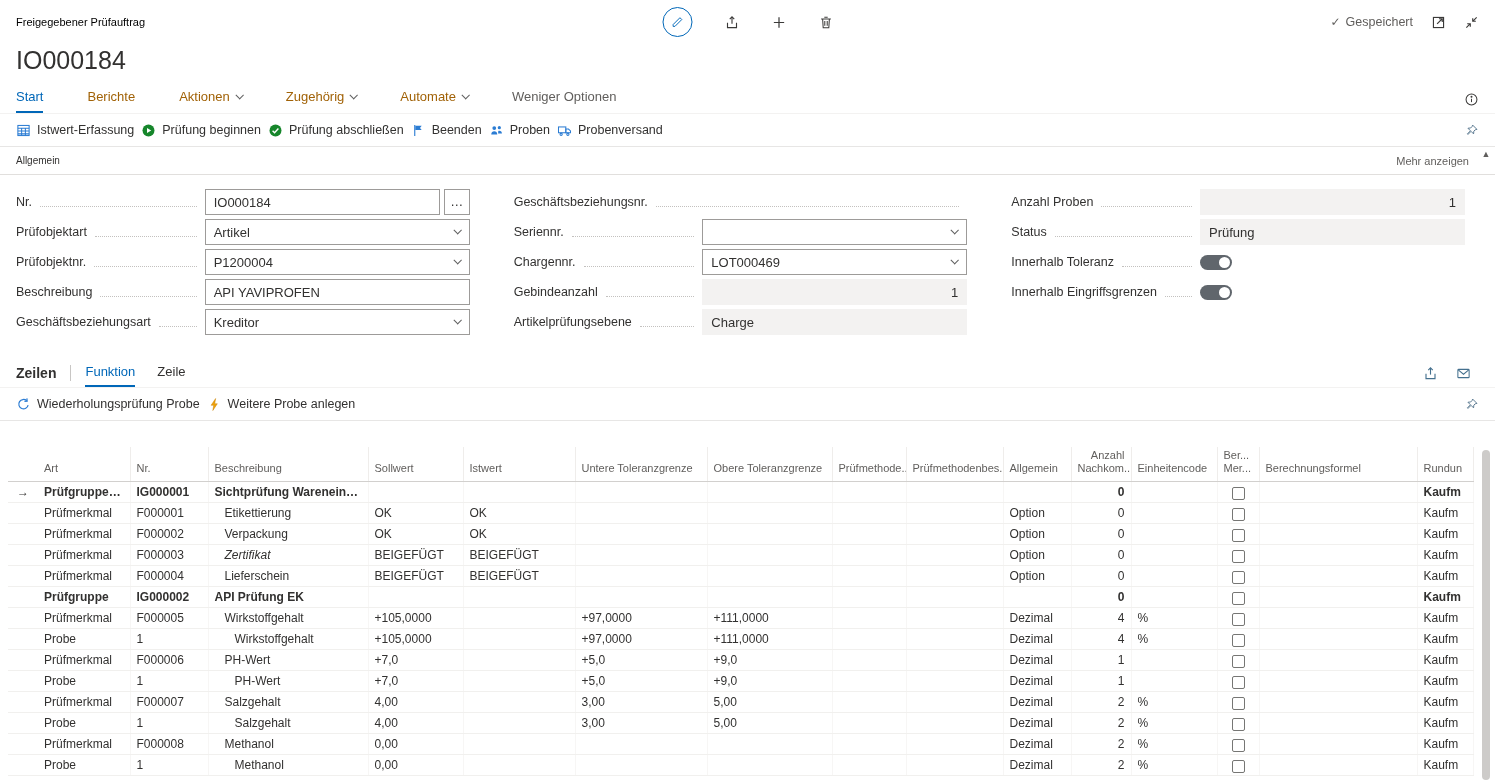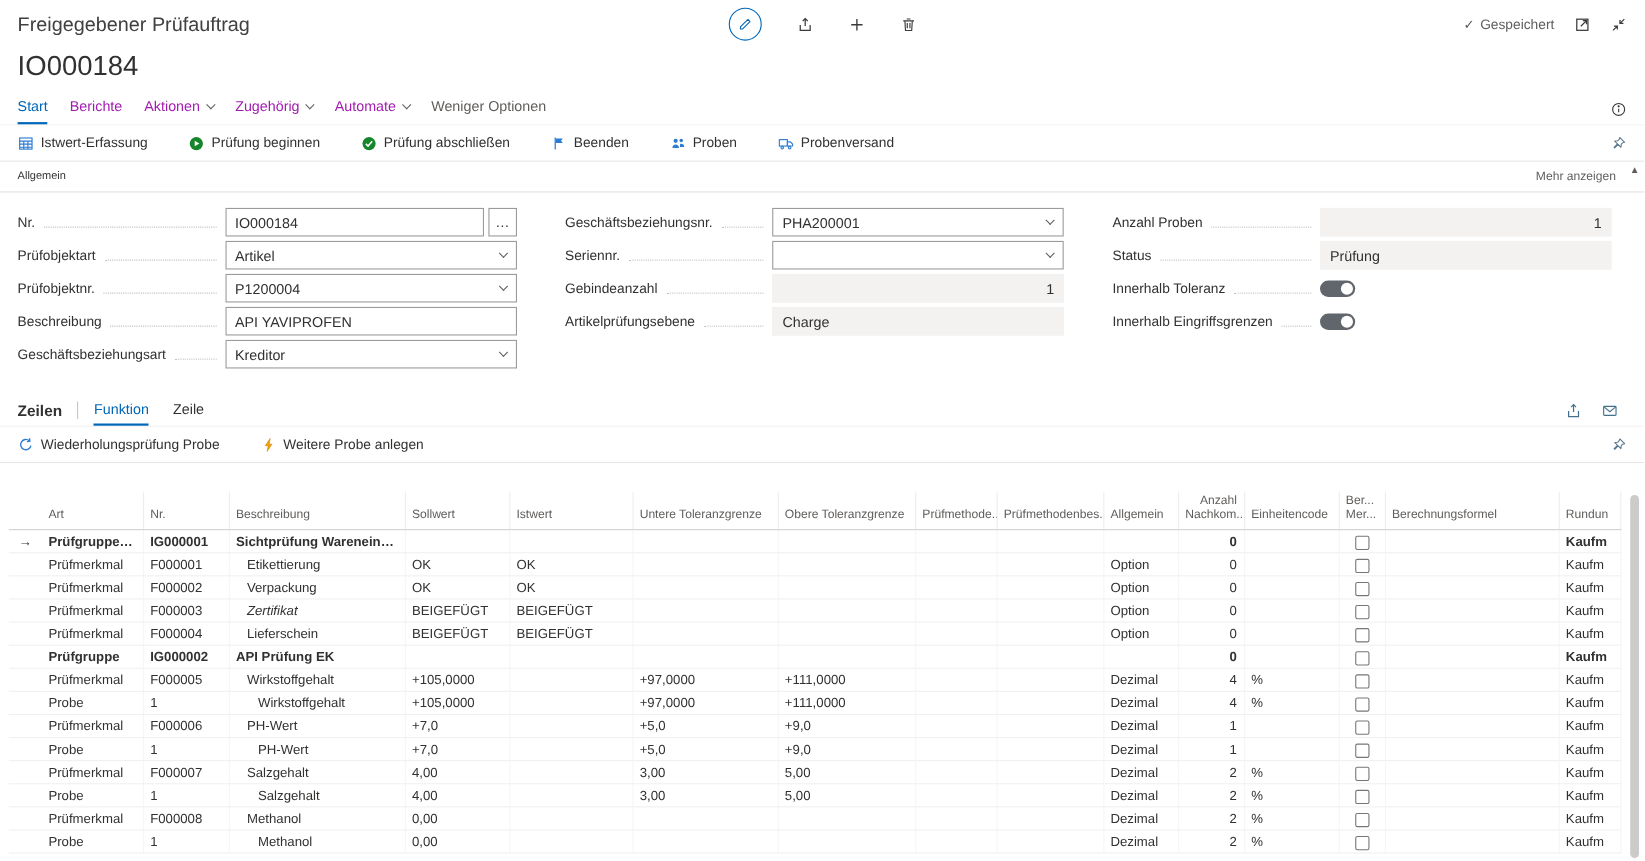--- a/index.html
+++ b/index.html
@@ -2,46 +2,46 @@
 <html><head>
 <meta charset="utf-8">
 <style>
   * { box-sizing: border-box; margin: 0; padding: 0; }
   html,body { background:#fff; }
   body { font-family: "Liberation Sans", "DejaVu Sans", sans-serif; color:#323130; }
   .app { position:relative; width:1495px; height:783px; background:#fff; overflow:hidden; }
 
   
   .topbar { position:relative; height:44px; display:flex; align-items:center; padding:0 16px; }
-  .caption { font-size:18px; color:#404040; }
+  .caption { font-size:11px; color:#000000; }
   .top-center { position:absolute; left:50%; top:7px; transform:translateX(-50%); display:flex; align-items:center; gap:32px; }
   .flat-btn { background:none; border:none; padding:0; cursor:pointer; color:#3b3a39; display:inline-flex; align-items:center; justify-content:center; }
   .circle-btn { width:30px; height:30px; border:1px solid #0067b8; color:#0067b8; background:#fff; border-radius:50%; display:flex; align-items:center; justify-content:center; cursor:pointer; }
   .icon { display:inline-flex; width:15px; height:15px; flex:0 0 auto; }
   .icon svg { width:100%; height:100%; }
   .circle-btn .icon { width:14px; height:14px; }
   .top-right { margin-left:auto; display:flex; align-items:center; gap:18px; }
   .saved { display:inline-flex; align-items:center; gap:5px; font-size:12.5px; color:#605e5c; }
   .saved .check { font-size:12px; color:#605e5c; }
 
   
   .title { font-size:25px; font-weight:400; color:#323130; padding:0 16px; margin:2px 0 6px; }
 
   
   .nav { display:flex; align-items:flex-end; padding:4px 16px 0; }
-  .nav-items { display:flex; align-items:flex-start; gap:20px; }
-  .nav-item { display:flex; align-items:center; font-size:13px; color:#a21caf; padding:4px 0 7px; cursor:pointer; border-bottom:2px solid transparent; }
+  .nav-items { display:flex; align-items:flex-start; gap:44px; }
+  .nav-item { display:flex; align-items:center; font-size:13px; color:#a16207; padding:4px 0 7px; cursor:pointer; border-bottom:2px solid transparent; }
   .nav-item.active { color:#0067b8; border-bottom-color:#0067b8; }
   .nav-item.muted { color:#605e5c; }
   .chev { width:6px; height:6px; border-right:1.3px solid #616161; border-bottom:1.3px solid #616161; transform:rotate(45deg) translateY(-1px); display:inline-block; margin-left:6px; margin-bottom:2px; }
   .nav-info { margin-left:auto; margin-bottom:6px; color:#3b3a39; }
 
   
   .ribbon { display:flex; align-items:center; padding:0 16px; height:34px; border-top:1px solid #f3f2f1; border-bottom:1px solid #e7e6e5; }
-  .actions { display:flex; align-items:flex-start; gap:37px; }
+  .actions { display:flex; align-items:flex-start; gap:7px; }
   .action { display:flex; align-items:center; gap:6px; background:none; border:none; font-family:inherit; font-size:12.5px; color:#323130; cursor:pointer; }
   .pin { margin-left:auto; color:#5a7890; }
   .ic-blue { color:#2b7cd3; }
   .ic-green { color:#16862b; }
   .ic-amber { color:#f0a30a; }
 
   
   .sec { display:flex; align-items:center; height:28px; padding:0 26px 0 16px; border-bottom:1px solid #e1dfdd; }
   .sec-title { font-size:10px; font-weight:400; color:#323130; cursor:pointer; }
   .more { margin-left:auto; font-size:11px; color:#605e5c; cursor:pointer; }
@@ -309,30 +309,34 @@
           <div class="ctrl input select">
             <span class="value">Kreditor</span>
             <span class="chev"></span>
           </div>
         </div>
       </div>
     <div id="fcol1" class="fcol">
         <div class="frow">
           <span class="flabel">Geschäftsbeziehungsnr.</span>
           <span class="leader"></span>
-          <div class="ctrl input select">
-            <span class="value">PHA200001</span>
-            <span class="chev"></span>
-          </div>
         </div>
         <div class="frow">
           <span class="flabel">Seriennr.</span>
           <span class="leader"></span>
           <div class="ctrl input select">
             <span class="value"></span>
+            <span class="chev"></span>
+          </div>
+        </div>
+        <div class="frow">
+          <span class="flabel">Chargennr.</span>
+          <span class="leader"></span>
+          <div class="ctrl input select">
+            <span class="value">LOT000469</span>
             <span class="chev"></span>
           </div>
         </div>
         <div class="frow">
           <span class="flabel">Gebindeanzahl</span>
           <span class="leader"></span>
           <div class="ctrl input readonly num">
             <span class="value">1</span>
           </div>
         </div>

